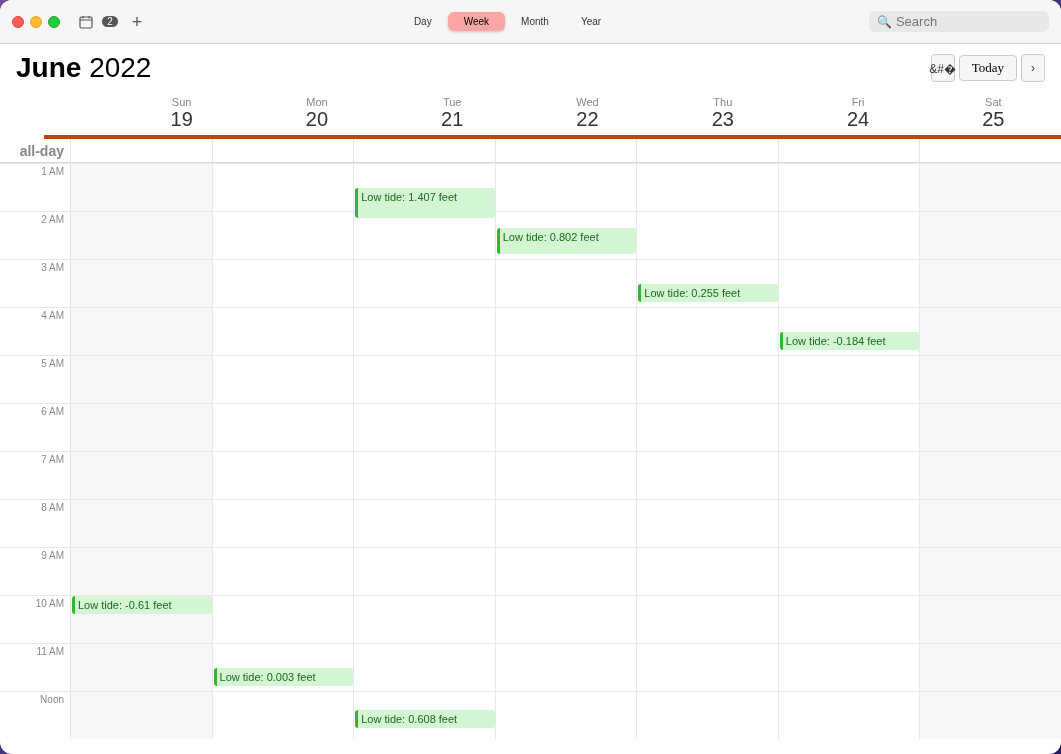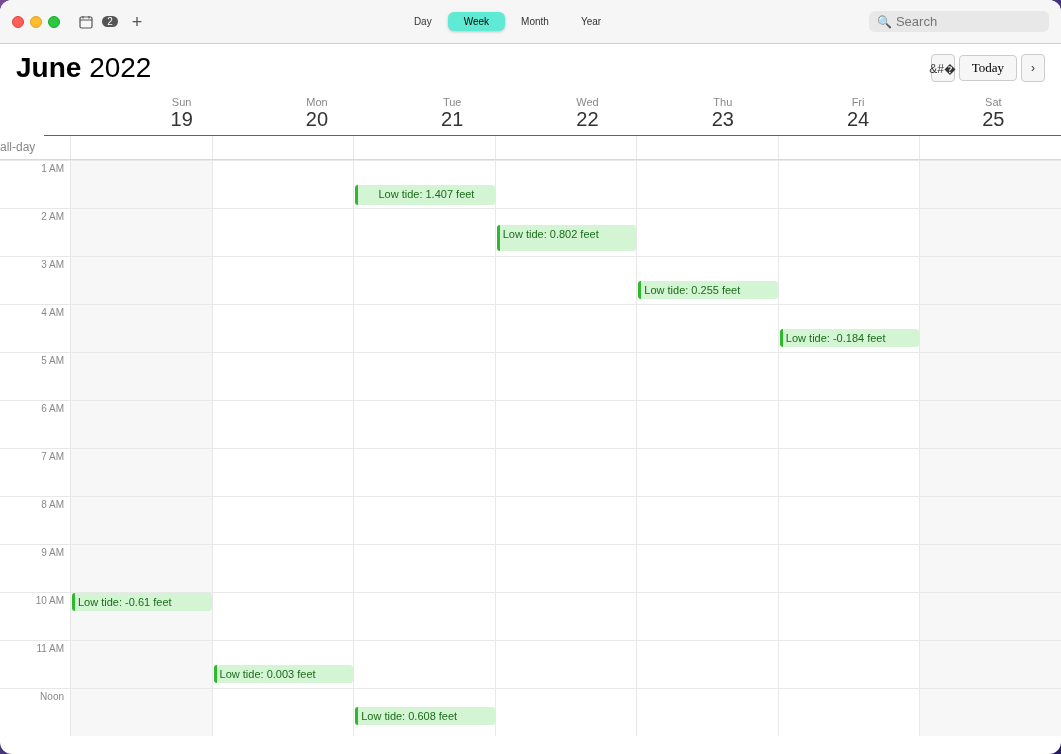--- a/index.html
+++ b/index.html
@@ -93,21 +93,21 @@
     .nav-tab {
       padding: 4px 16px;
       font-size: 10px;
       color: #333;
       cursor: pointer;
       border-radius: 6px;
       background: transparent;
     }
 
     .nav-tab.active {
-      background: #5eead4;
+      background: #fca5a5;
       box-shadow: 0 1px 3px rgba(0,0,0,0.2);
       color: #000;
       font-weight: 500;
     }
 
     .search-bar {
       display: flex;
       align-items: center;
       background: #e8e8e8;
       border-radius: 6px;
@@ -177,21 +177,21 @@
       font-size: 13px;
       cursor: pointer;
       color: #000;
       font-family: Liberation Serif, serif;
     }
 
     
     .day-headers {
       display: grid;
       grid-template-columns: 70px repeat(7, 1fr);
-      border-bottom: 1px solid #c2410c;
+      border-bottom: 4px solid #c2410c;
       flex-shrink: 0;
       margin-left: 44px;
     }
 
     .day-header-cell {
       text-align: center;
       padding: 4px 0;
       font-size: 12px;
       color: #777;
     }
@@ -202,25 +202,26 @@
     
     .allday-row {
       display: grid;
       grid-template-columns: 70px repeat(7, 1fr);
       border-bottom: 1px solid #d8d8d8;
       min-height: 24px;
       flex-shrink: 0;
     }
 
     .allday-label {
-      font-size: 12px;
+      font-size: 14px;
       color: #888;
-      text-align: left;
+      text-align: right;
       padding-right: 6px;
       padding-top: 4px;
+      font-weight: bold;
     }
 
     .allday-cell {
       border-left: 1px solid #e8e8e8;
     }
 
     
     .cal-body {
       flex: 1;
       overflow-y: auto;
@@ -374,21 +375,21 @@
     <div class="allday-cell"></div>
     <div class="allday-cell saturday"></div>
   </div>
 
   <div class="cal-body">
     <div class="time-grid" id="time-grid">
     <div class="time-label">1 AM</div>
         <div class="time-cell sunday"></div>
         <div class="time-cell"></div>
         <div class="time-cell">
-          <div class="event-pill" style="top: 24px; height: 20px; text-align: center;">Low tide: 1.407 feet</div>
+          <div class="event-pill" style="top: 24px; height: 30px;">Low tide: 1.407 feet</div>
         </div>
         <div class="time-cell"></div>
         <div class="time-cell"></div>
         <div class="time-cell"></div>
         <div class="time-cell saturday"></div>
         <div class="time-label">2 AM</div>
         <div class="time-cell sunday"></div>
         <div class="time-cell"></div>
         <div class="time-cell"></div>
         <div class="time-cell">

